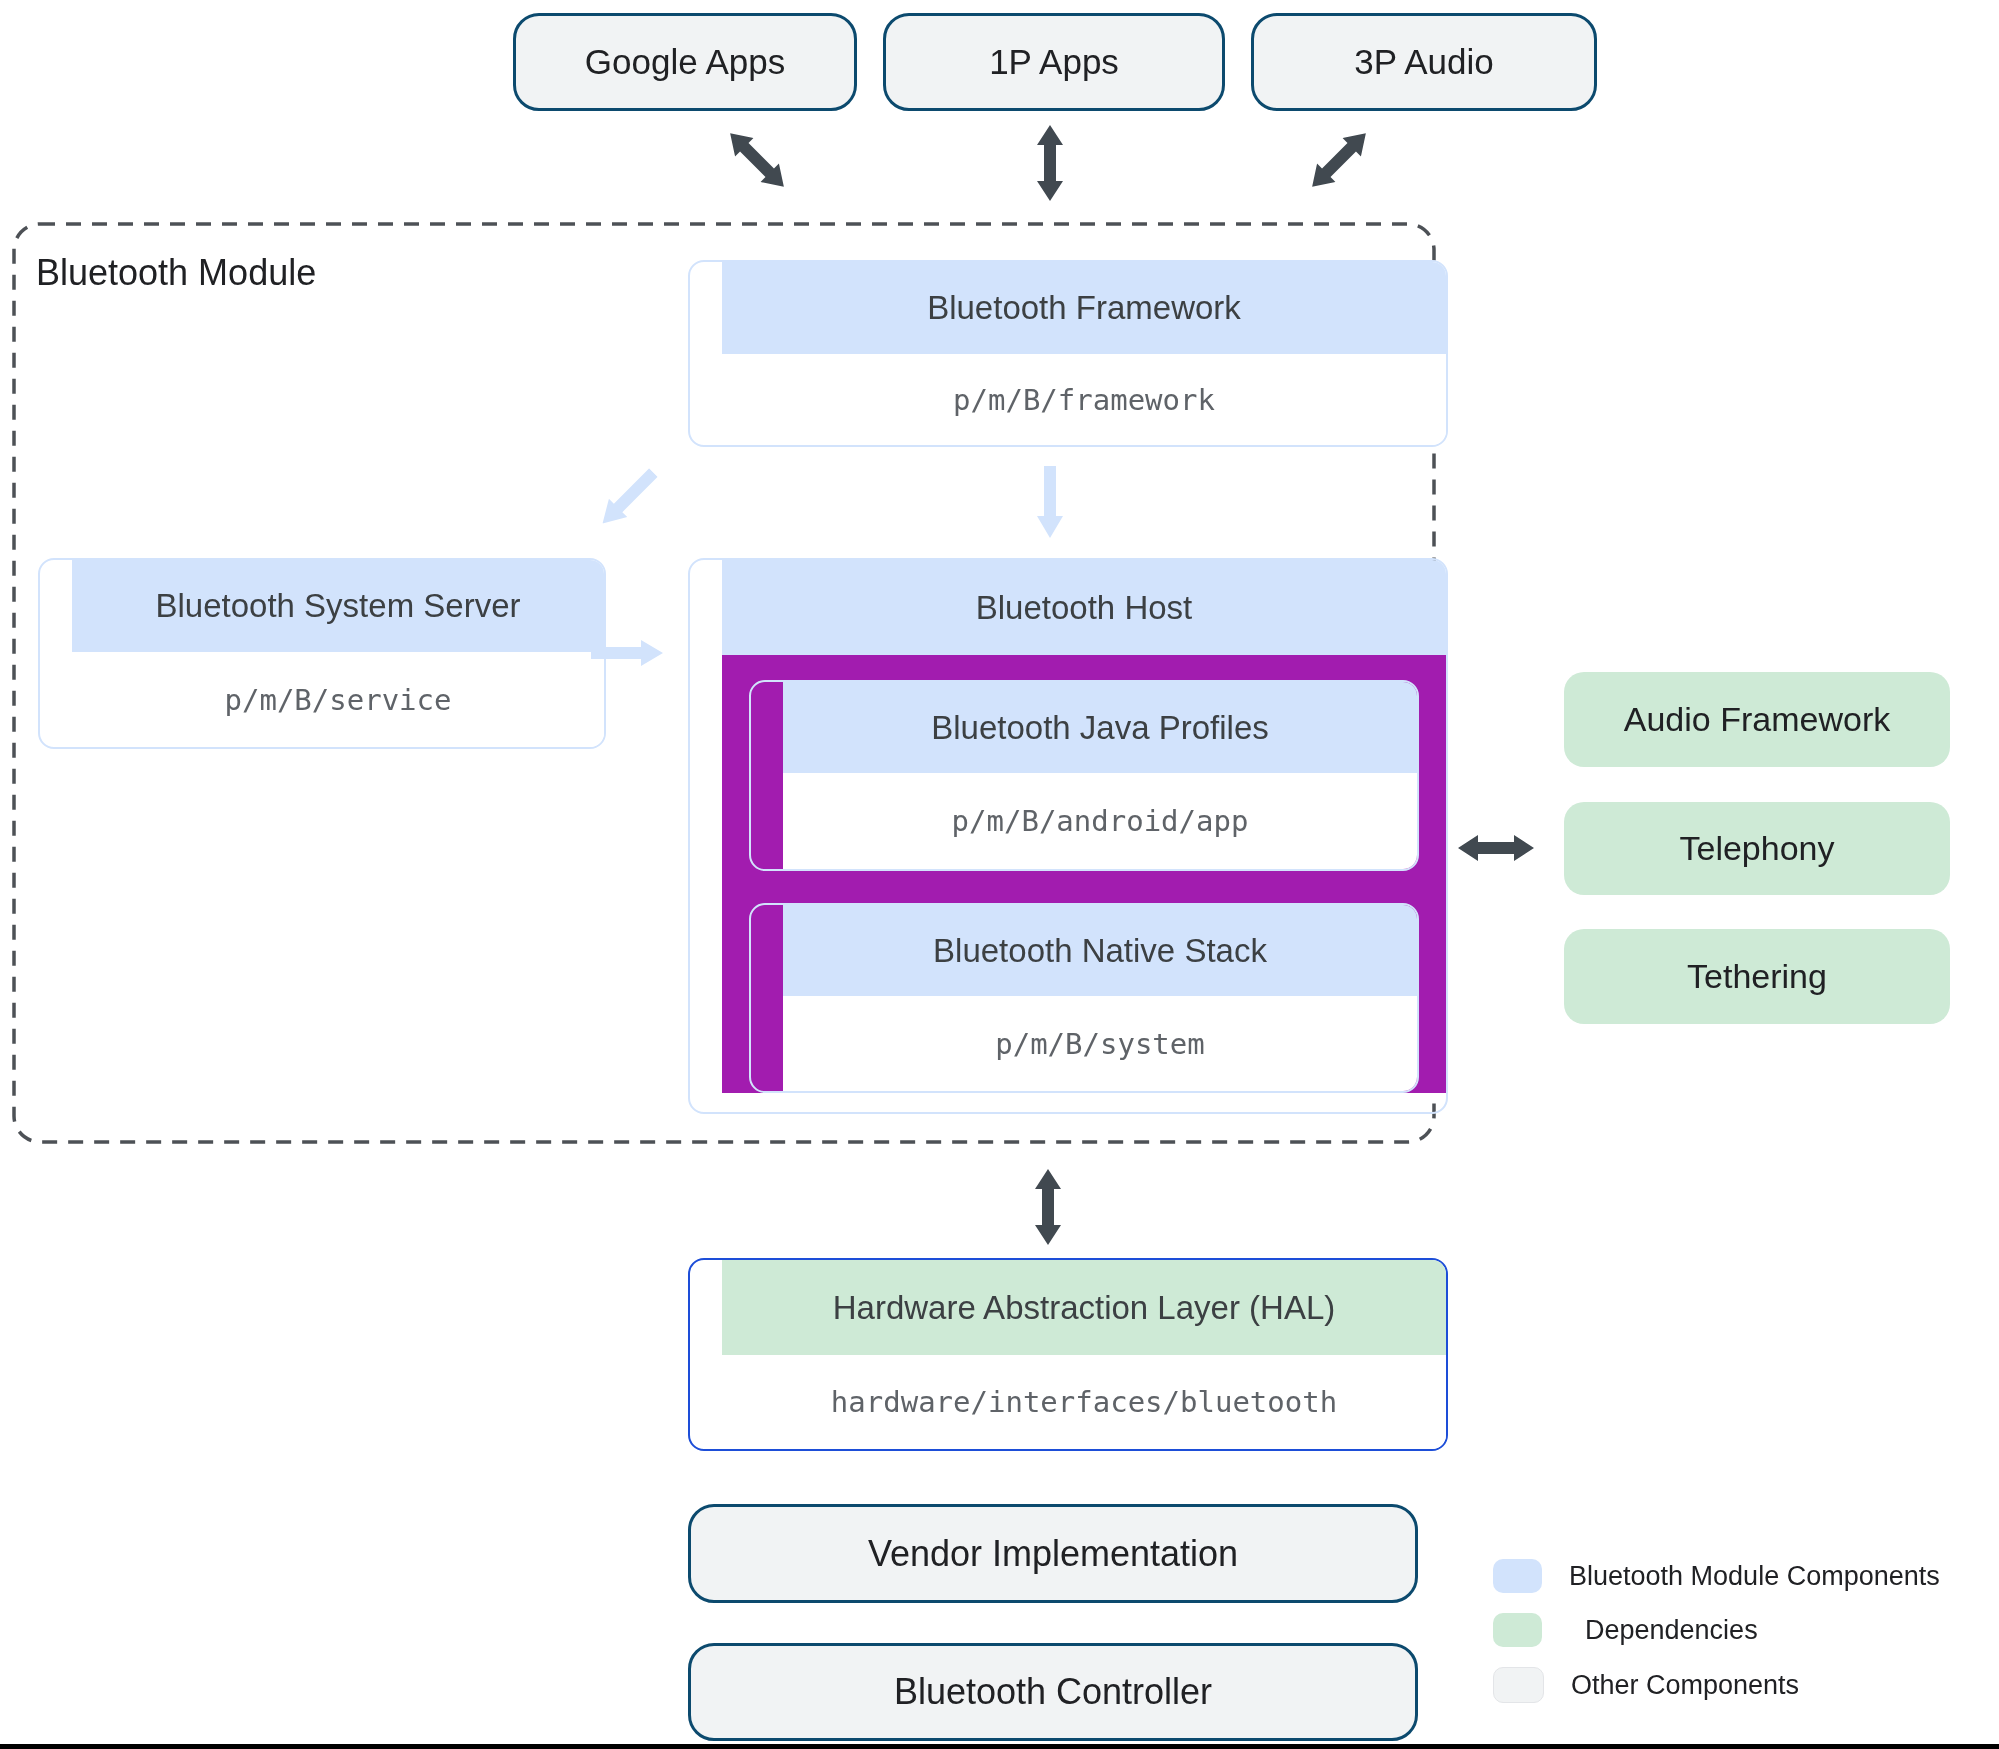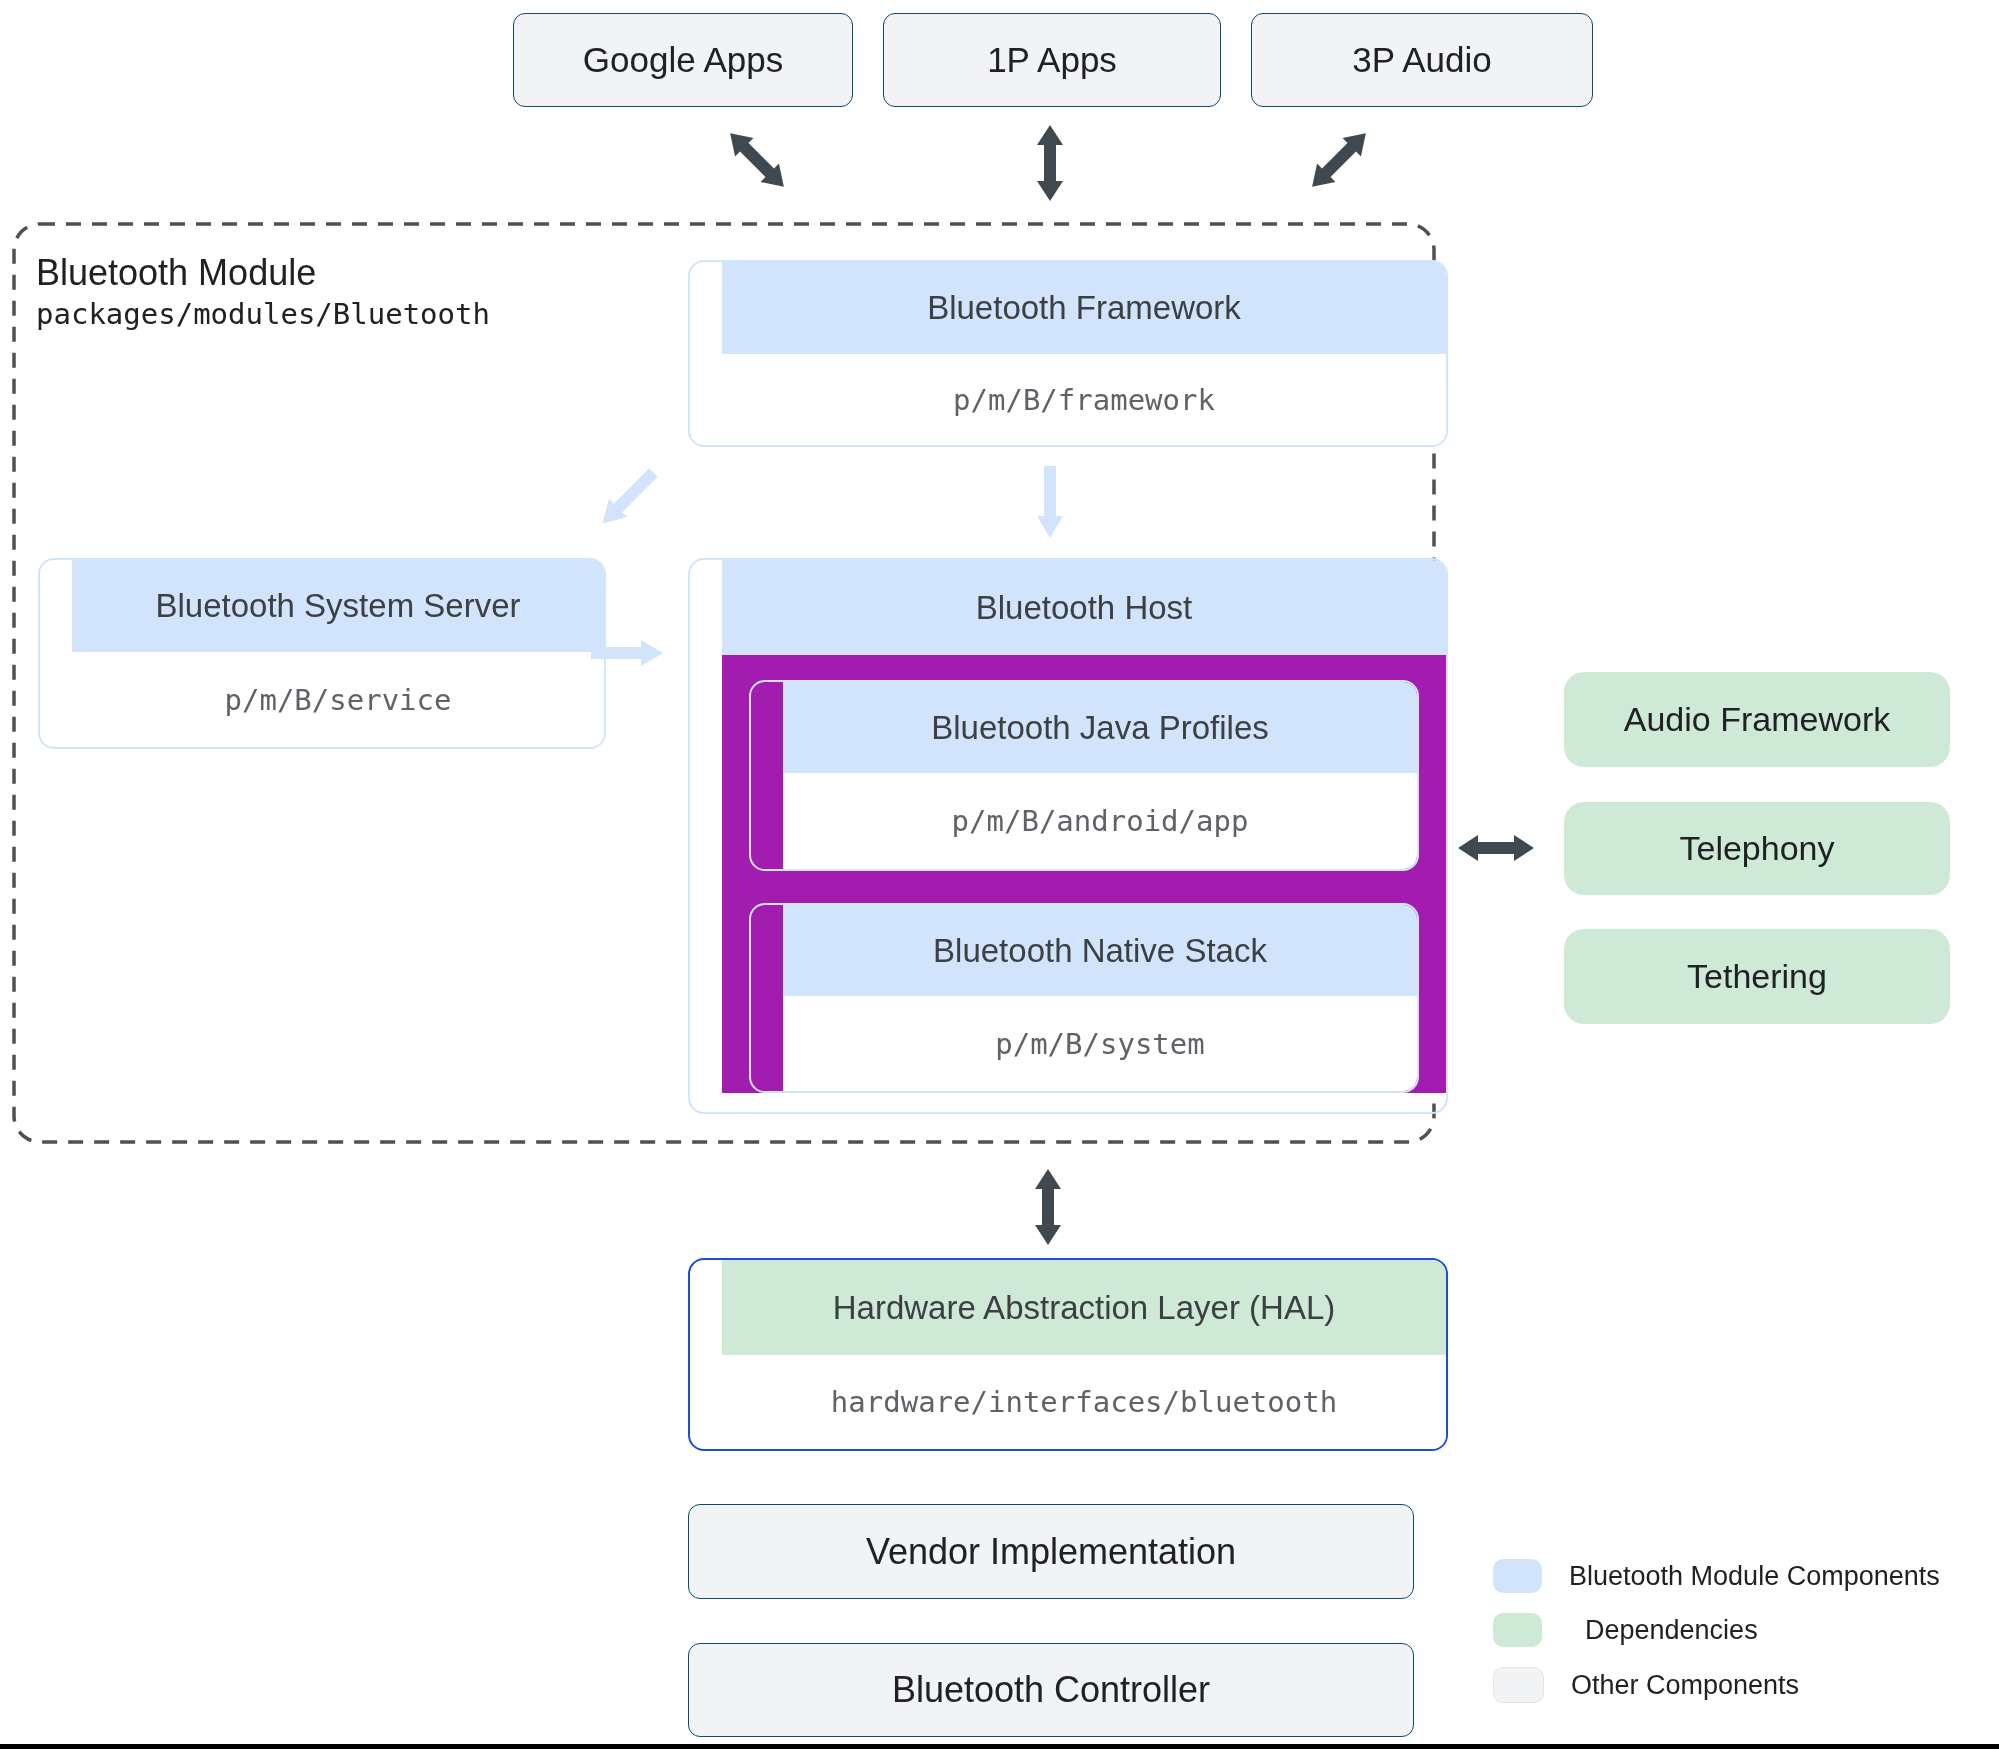--- a/index.html
+++ b/index.html
@@ -11,22 +11,22 @@
     font-family: "Liberation Sans", sans-serif;
     color: #202124;
     overflow: hidden;
   }
   .abs { position: absolute; }
   .center { display: flex; align-items: center; justify-content: center; text-align: center; }
 
   
   .gray-box {
     background: #f1f3f4;
-    border: 1px solid #0c4a6e;
-    border-radius: 12px;
+    border: 3px solid #0c4a6e;
+    border-radius: 26px;
     font-size: 35px;
     color: #202124;
   }
   .big-label { font-size: 36px; }
 
   
   .node {
     border-radius: 16px;
     overflow: hidden;
     display: flex;
@@ -111,21 +111,20 @@
   </svg>
 
   <div class="abs module-box" style="left:12px; top:222px; width:1424px; height:922px;">
     <svg width="1424" height="922" viewBox="0 0 1424 922">
       <rect x="2" y="2" width="1420" height="918" rx="26" fill="none" stroke="#4d5156" stroke-width="3.5" stroke-dasharray="15 11"></rect>
     </svg>
   </div>
 
   <div class="abs" style="left:36px; top:250px;">
     <div class="module-title-line1">Bluetooth Module</div>
-    <div class="module-title-line2">packages/modules/Bluetooth</div>
   </div>
 
   <div class="abs node blue" style="left:688px; top:260px; width:724px; height:183px;">
     <div class="node-header" style="height:92px;">Bluetooth Framework</div>
     <div class="node-body">p/m/B/framework</div>
   </div>
 
   <svg class="arrow rot45" style="left:615px; top:462px;" width="26" height="72" viewBox="0 0 26 72">
     <polygon points="7,0 19,0 19,50 26,50 13,72 0,50 7,50" fill="#d2e3fc"></polygon>
   </svg>

